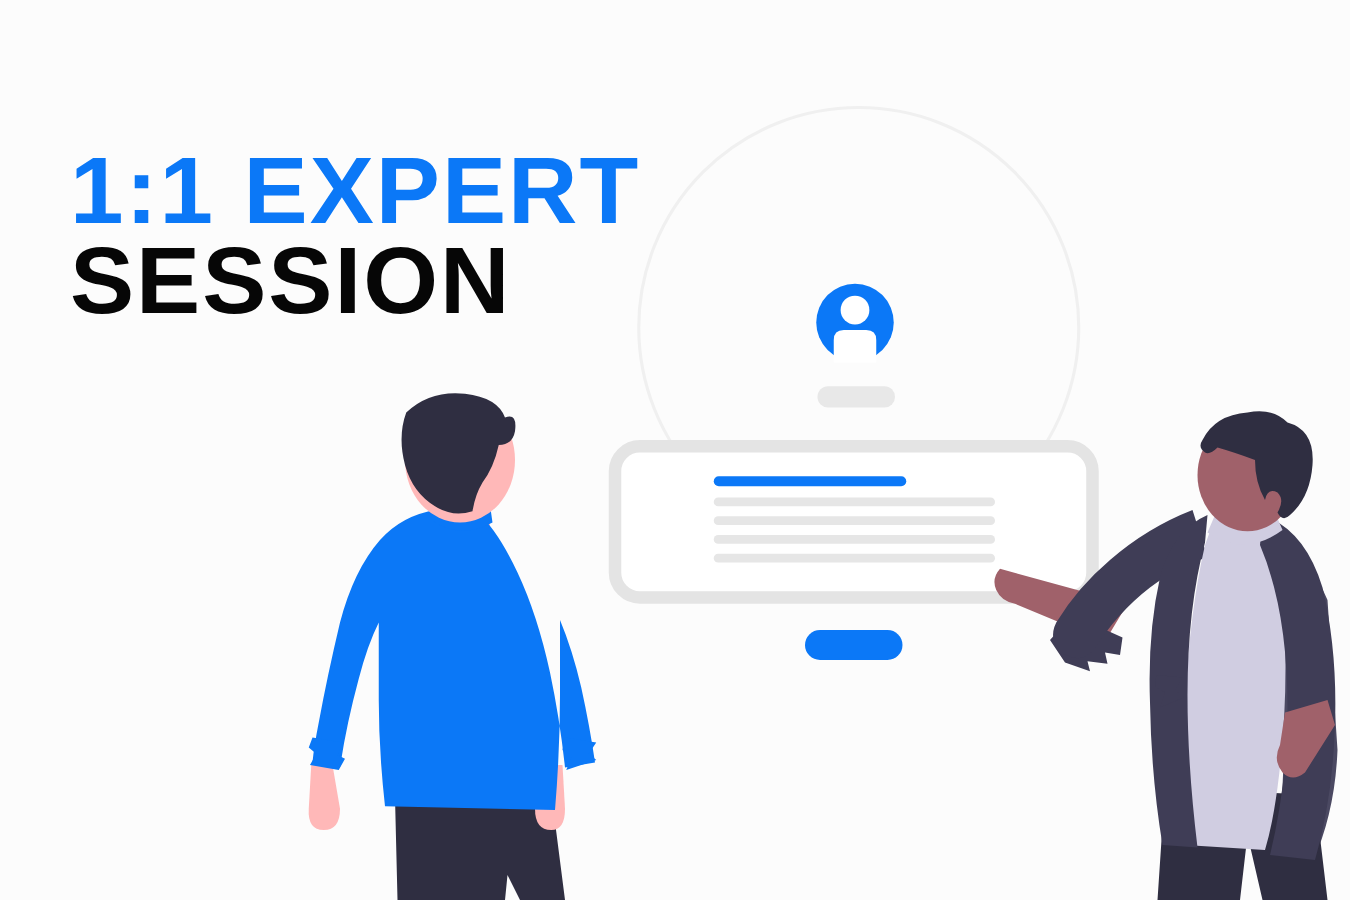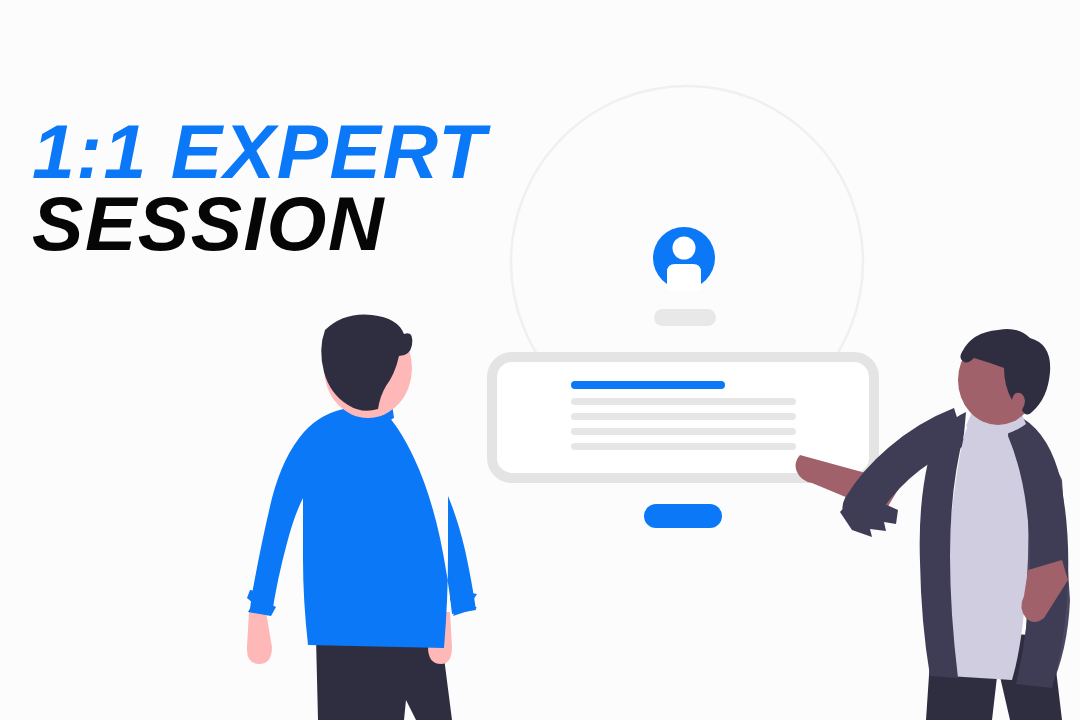--- a/index.html
+++ b/index.html
@@ -28,26 +28,25 @@
     left: 0;
     top: 0;
     width: 1080px;
     height: 720px;
     display: block;
   }
 
   
   #headline {
     position: absolute;
-    left: 32px;
+    left: 56px;
     top: 118px;
     z-index: 5;
     line-height: 0.92;
     user-select: none;
-    font-style: italic;
   }
   .head-line {
     display: block;
     font-family: "Liberation Sans", sans-serif;
     font-weight: 700;
     font-size: 74px;
     letter-spacing: 1.5px;
     white-space: nowrap;
     transform: scaleX(1.04) scaleY(1.02);
     transform-origin: left top;

